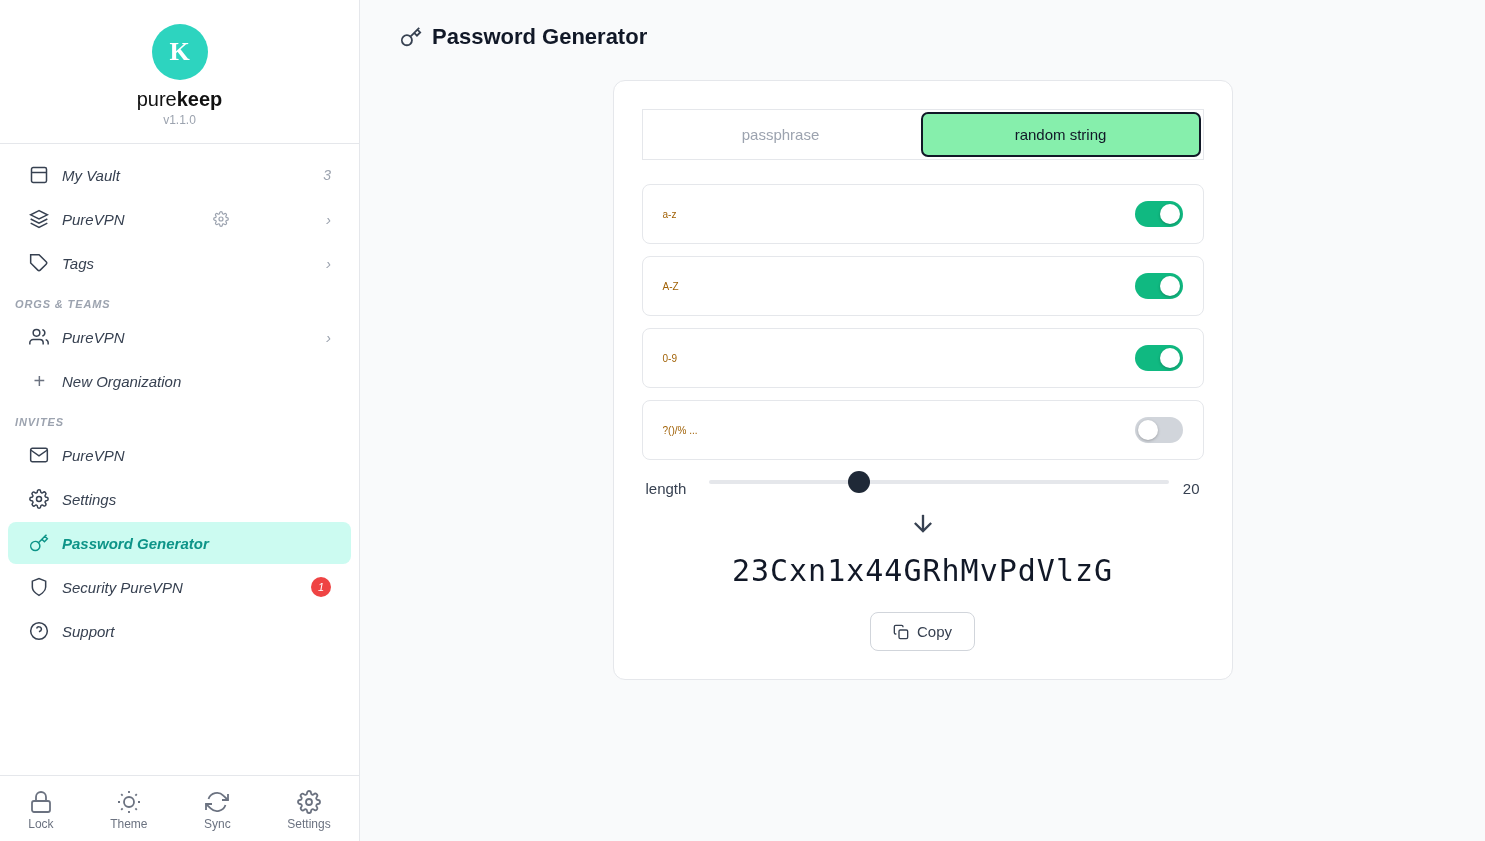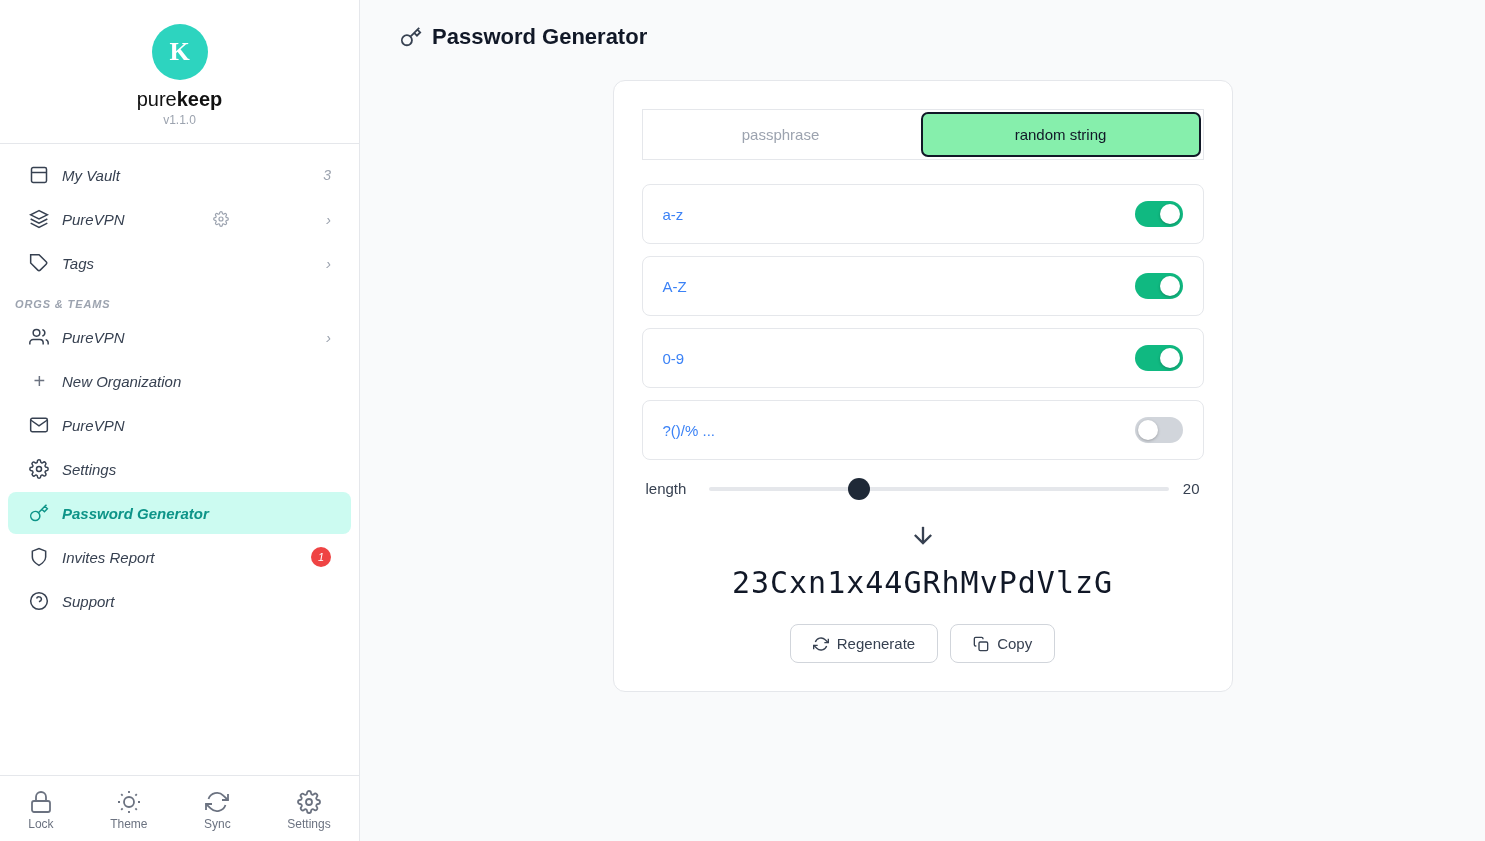--- a/index.html
+++ b/index.html
@@ -223,22 +223,22 @@
 
     
     .toggle-row {
       display: flex;
       align-items: center;
       justify-content: space-between;
       padding: 16px 20px;
       border: 1px solid #e5e7eb;
       border-radius: 8px;
       margin-bottom: 12px;
-      font-size: 15px;
-      color: #3b82f6;
+      font-size: 10px;
+      color: #a16207;
     }
 
     
     .toggle-wrap {
       position: relative;
       width: 48px;
       height: 26px;
     }
 
     .toggle-wrap .track {
@@ -259,24 +259,23 @@
       background: white;
       box-shadow: 0 1px 3px rgba(0,0,0,0.25);
     }
 
     .toggle-wrap .thumb.on { left: 25px; }
     .toggle-wrap .thumb.off { left: 3px; }
 
     
     .slider-row {
       display: flex;
-      align-items: center;
       gap: 7px;
       padding: 8px 4px;
-      margin-bottom: 16px;
+      margin-bottom: 4px;
     }
 
     .slider-label {
       font-size: 15px;
       color: #374151;
       min-width: 56px;
     }
 
     .slider-input {
       flex: 1;
@@ -414,20 +413,21 @@
       </span>
       <span>PureVPN</span>
       <span class="chevron">›</span>
     </div>
 
     <div class="nav-item">
       <span class="nav-icon" style="font-size:20px; color:#6b7280;">+</span>
       <span>New Organization</span>
     </div>
 
+    <div class="section-label">Invites</div>
 
     <div class="nav-item">
       <span class="nav-icon">
         <svg width="20" height="20" viewBox="0 0 24 24" fill="none" stroke="currentColor" stroke-width="1.8">
           <path d="M4 4h16c1.1 0 2 .9 2 2v12c0 1.1-.9 2-2 2H4c-1.1 0-2-.9-2-2V6c0-1.1.9-2 2-2z"></path>
           <polyline points="22,6 12,13 2,6"></polyline>
         </svg>
       </span>
       <span>PureVPN</span>
     </div>
@@ -451,21 +451,21 @@
       </span>
       <span>Password Generator</span>
     </div>
 
     <div class="nav-item">
       <span class="nav-icon">
         <svg width="20" height="20" viewBox="0 0 24 24" fill="none" stroke="currentColor" stroke-width="1.8">
           <path d="M12 22s8-4 8-10V5l-8-3-8 3v7c0 6 8 10 8 10z"></path>
         </svg>
       </span>
-      <span>Invites Report</span>
+      <span>Security PureVPN</span>
       <span class="badge">1</span>
     </div>
 
     <div class="nav-item">
       <span class="nav-icon">
         <svg width="20" height="20" viewBox="0 0 24 24" fill="none" stroke="currentColor" stroke-width="1.8">
           <circle cx="12" cy="12" r="10"></circle>
           <path d="M9.09 9a3 3 0 015.83 1c0 2-3 3-3 3"></path>
           <line x1="12" y1="17" x2="12.01" y2="17"></line>
         </svg>
@@ -574,28 +574,20 @@
         <line x1="12" y1="5" x2="12" y2="19"></line>
         <polyline points="19 12 12 19 5 12"></polyline>
       </svg>
     </div>
 
     <div class="generated-pw">23Cxn1x44GRhMvPdVlzG</div>
 
     <div class="action-row">
       <button class="action-btn">
         <svg width="16" height="16" viewBox="0 0 24 24" fill="none" stroke="currentColor" stroke-width="2">
-          <polyline points="23 4 23 10 17 10"></polyline>
-          <polyline points="1 20 1 14 7 14"></polyline>
-          <path d="M3.51 9a9 9 0 0114.85-3.36L23 10M1 14l4.64 4.36A9 9 0 0020.49 15"></path>
-        </svg>
-        <span>Regenerate</span>
-      </button>
-      <button class="action-btn">
-        <svg width="16" height="16" viewBox="0 0 24 24" fill="none" stroke="currentColor" stroke-width="2">
           <rect x="9" y="9" width="13" height="13" rx="2" ry="2"></rect>
           <path d="M5 15H4a2 2 0 01-2-2V4a2 2 0 012-2h9a2 2 0 012 2v1"></path>
         </svg>
         <span>Copy</span>
       </button>
     </div>
 
   </div>
 </div>
 

